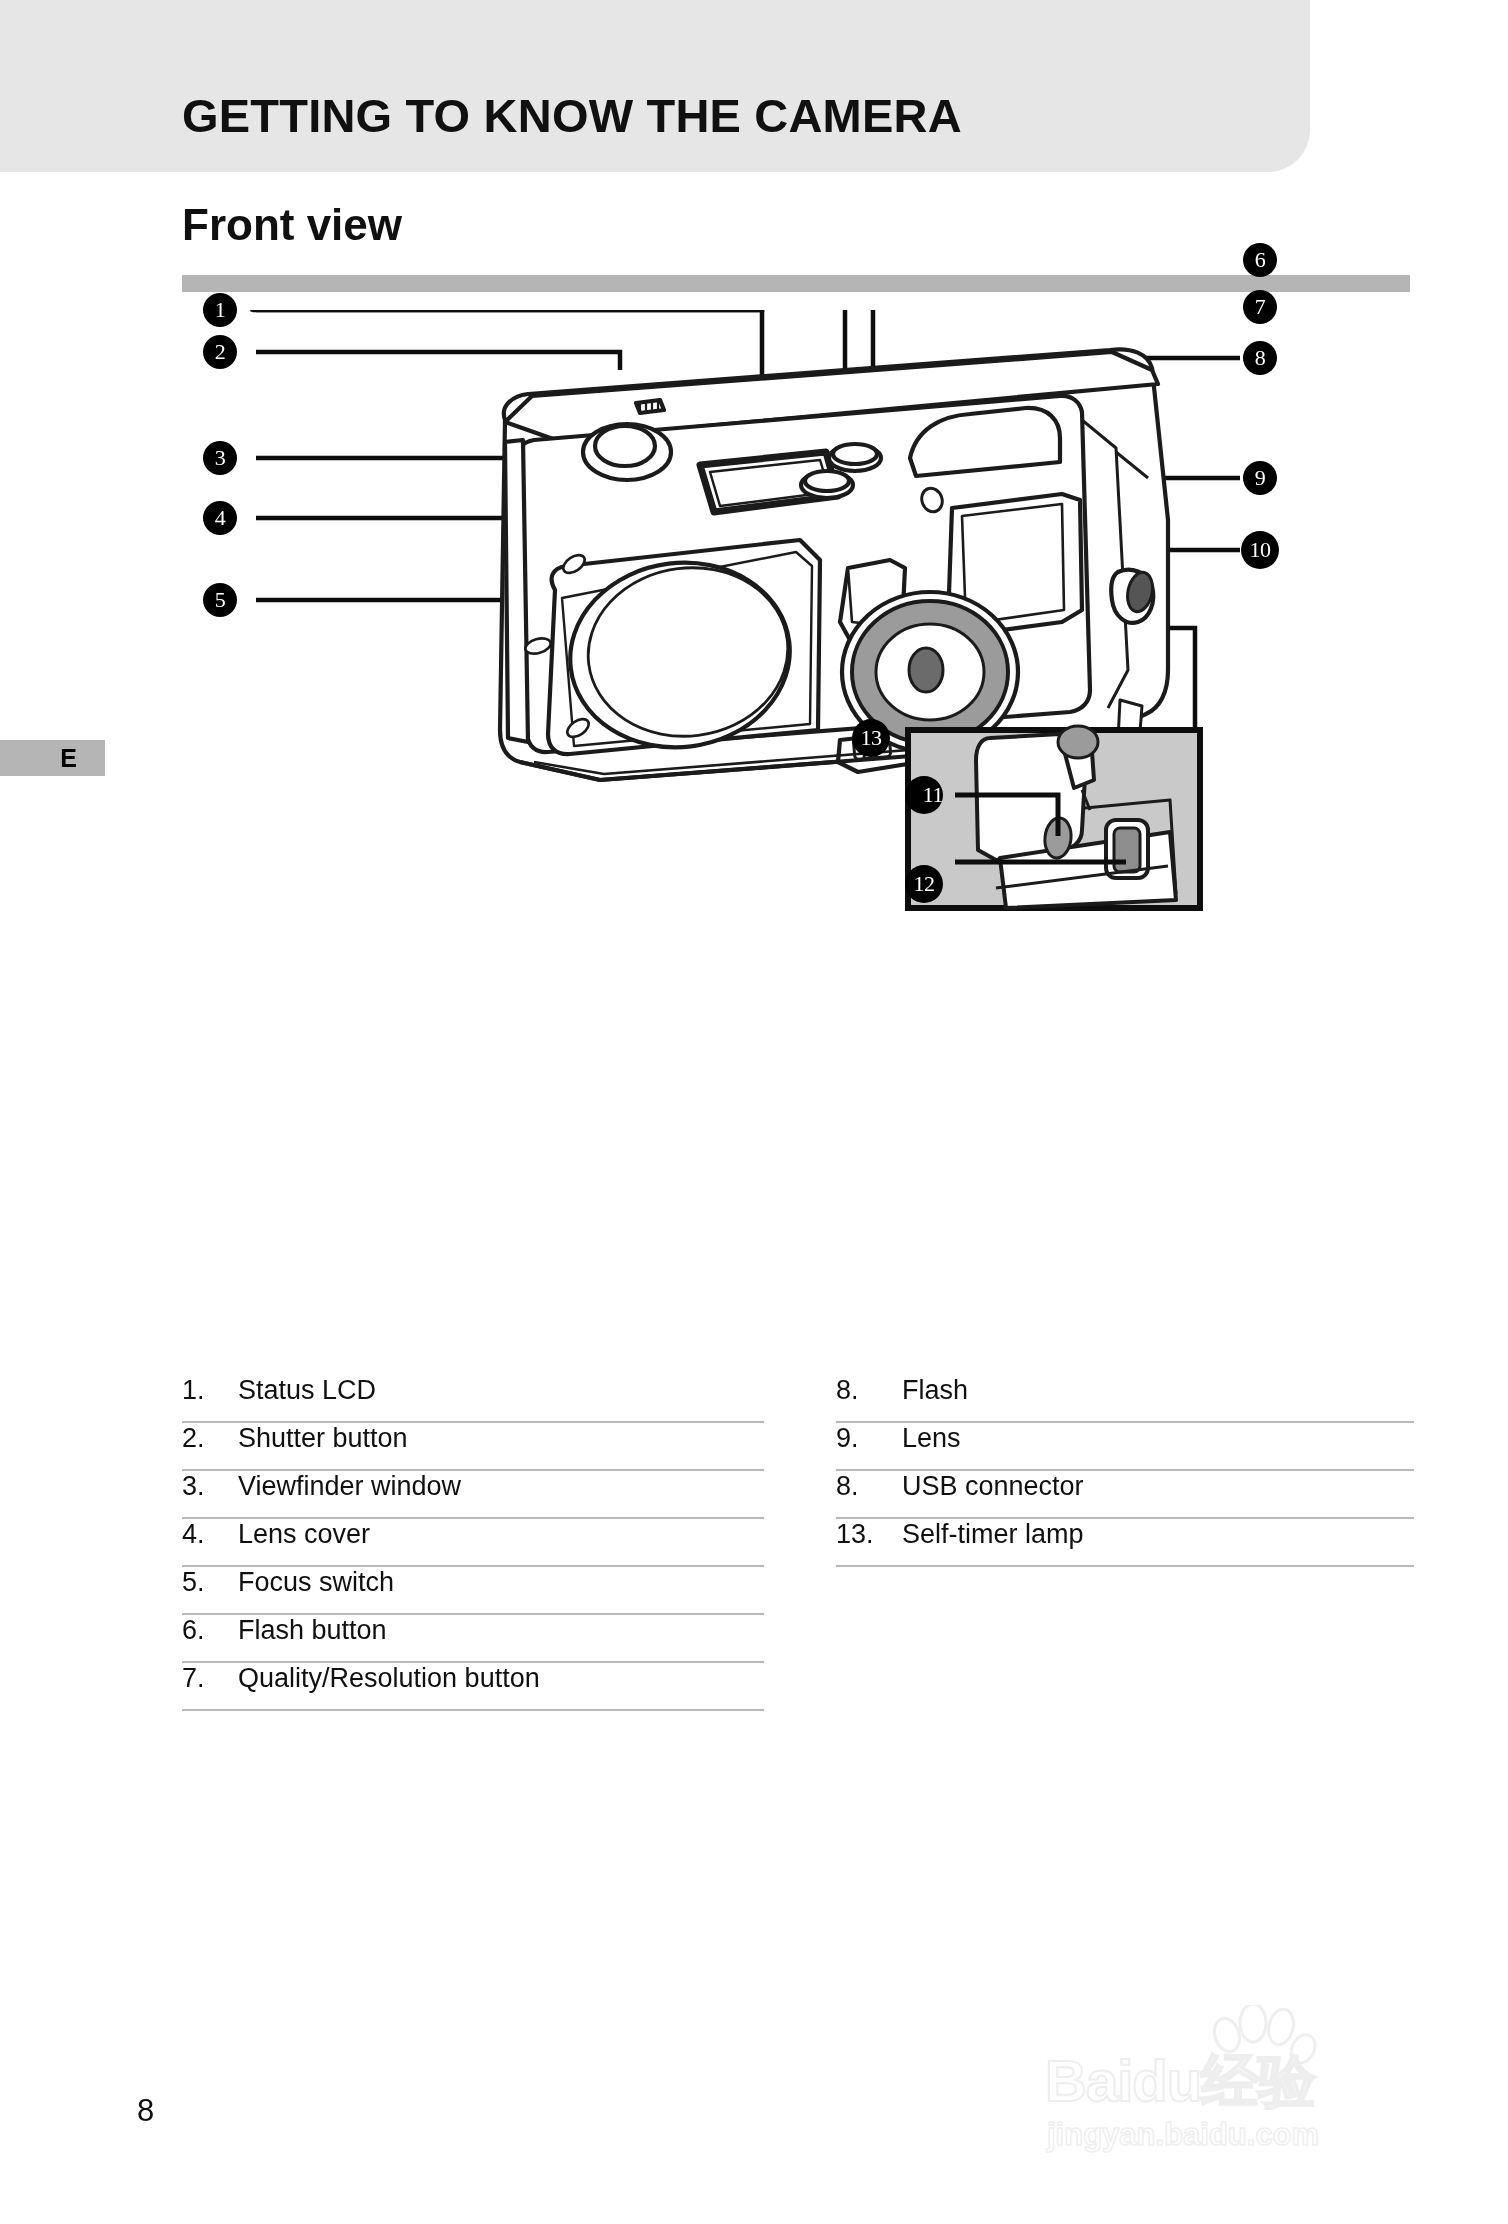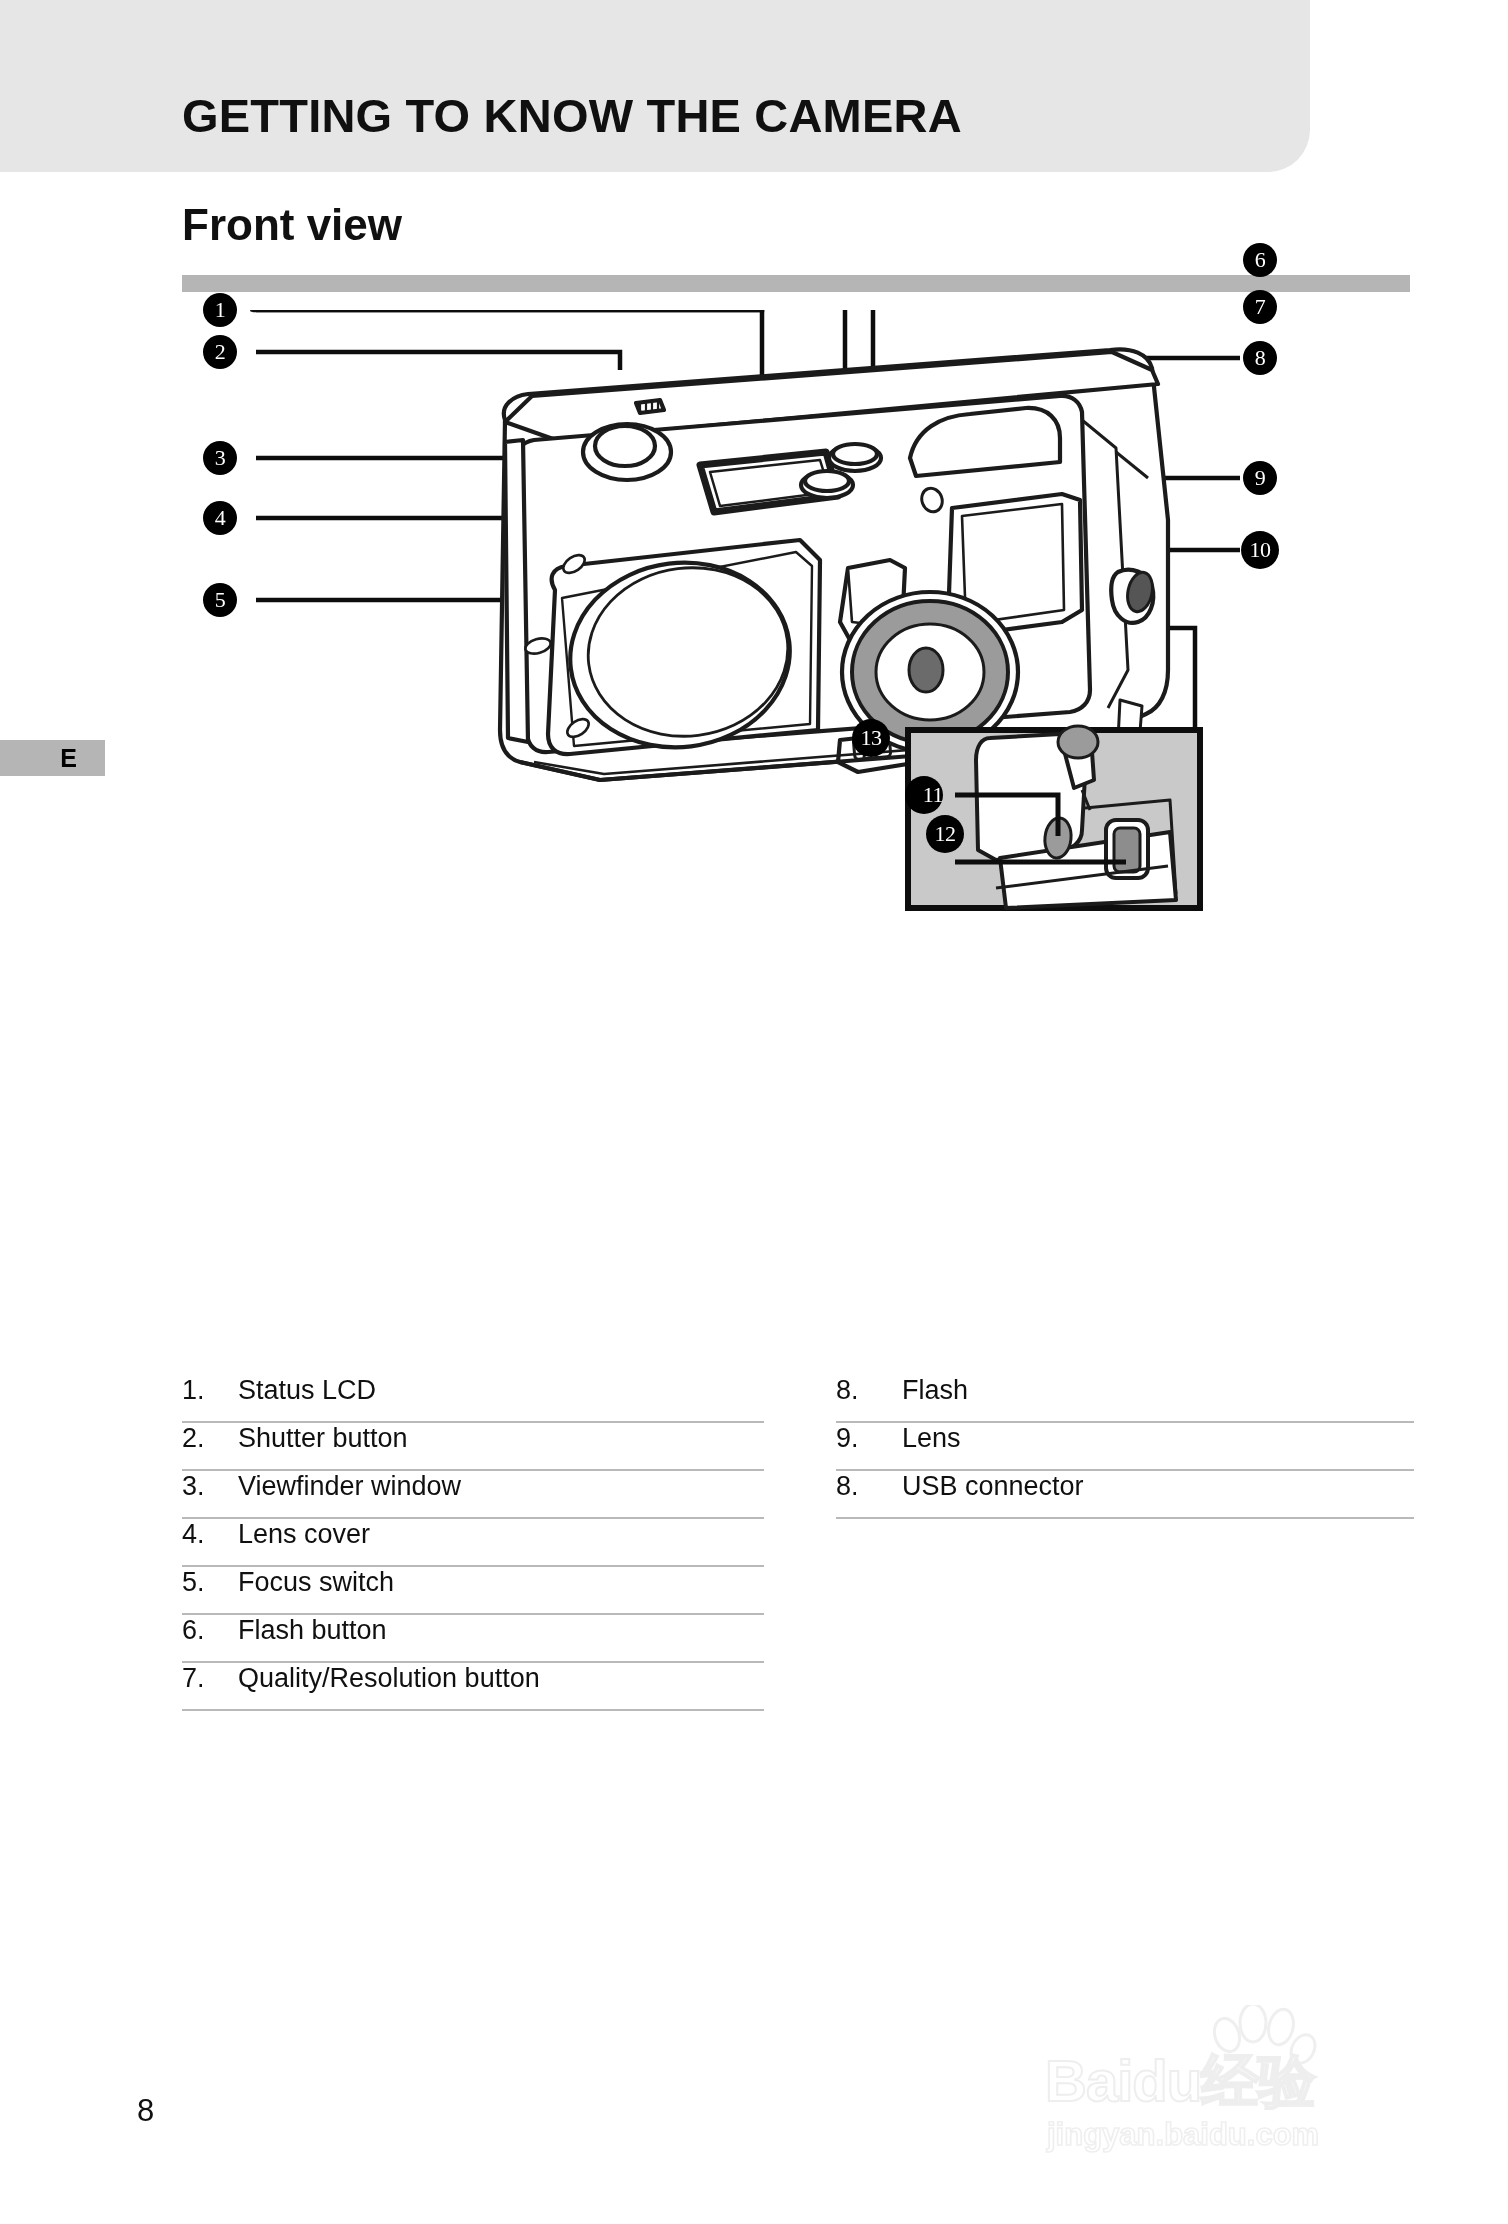--- a/index.html
+++ b/index.html
@@ -411,21 +411,21 @@
   <div class="callout" style="left:203px;  top:191px;">4</div>
   <div class="callout" style="left:203px;  top:273px;">5</div>
 
   <div class="callout" style="left:1243px; top:-67px;">6</div>
   <div class="callout" style="left:1243px; top:-20px;">7</div>
   <div class="callout" style="left:1243px; top:31px;">8</div>
   <div class="callout" style="left:1243px; top:151px;">9</div>
   <div class="callout wide" style="left:1241px; top:221px;">10</div>
 
   <div class="callout wide" style="left:905px; top:466px;text-align:right;">11</div>
-  <div class="callout wide" style="left:905px; top:505px;margin-left:21px;">12</div>
+  <div class="callout wide" style="left:905px; top:555px;">12</div>
   <div class="callout wide" style="left:852px; top:409px;">13</div>
 </div>
 
 <div id="feature-lists">
 
   <div class="feature-col" id="feature-col-left">
     <div class="feature-row">
       <span class="feature-num">1.</span>
       <span class="feature-label">Status LCD</span>
     </div>
@@ -460,20 +460,24 @@
       <span class="feature-num">8.</span>
       <span class="feature-label">Flash</span>
     </div>
     <div class="feature-row">
       <span class="feature-num">9.</span>
       <span class="feature-label">Lens</span>
     </div>
     <div class="feature-row">
       <span class="feature-num">8.</span>
       <span class="feature-label">USB connector</span>
+    </div>
+    <div class="feature-row">
+      <span class="feature-num">13.</span>
+      <span class="feature-label">Self-timer lamp</span>
     </div>
   </div>
 
 </div>
 
 <div id="page-number">8</div>
 
 <div id="watermark">
   <svg id="watermark-paw" width="120" height="70" viewBox="0 0 120 70">
     <g fill="none" stroke="#efefef" stroke-width="3">

